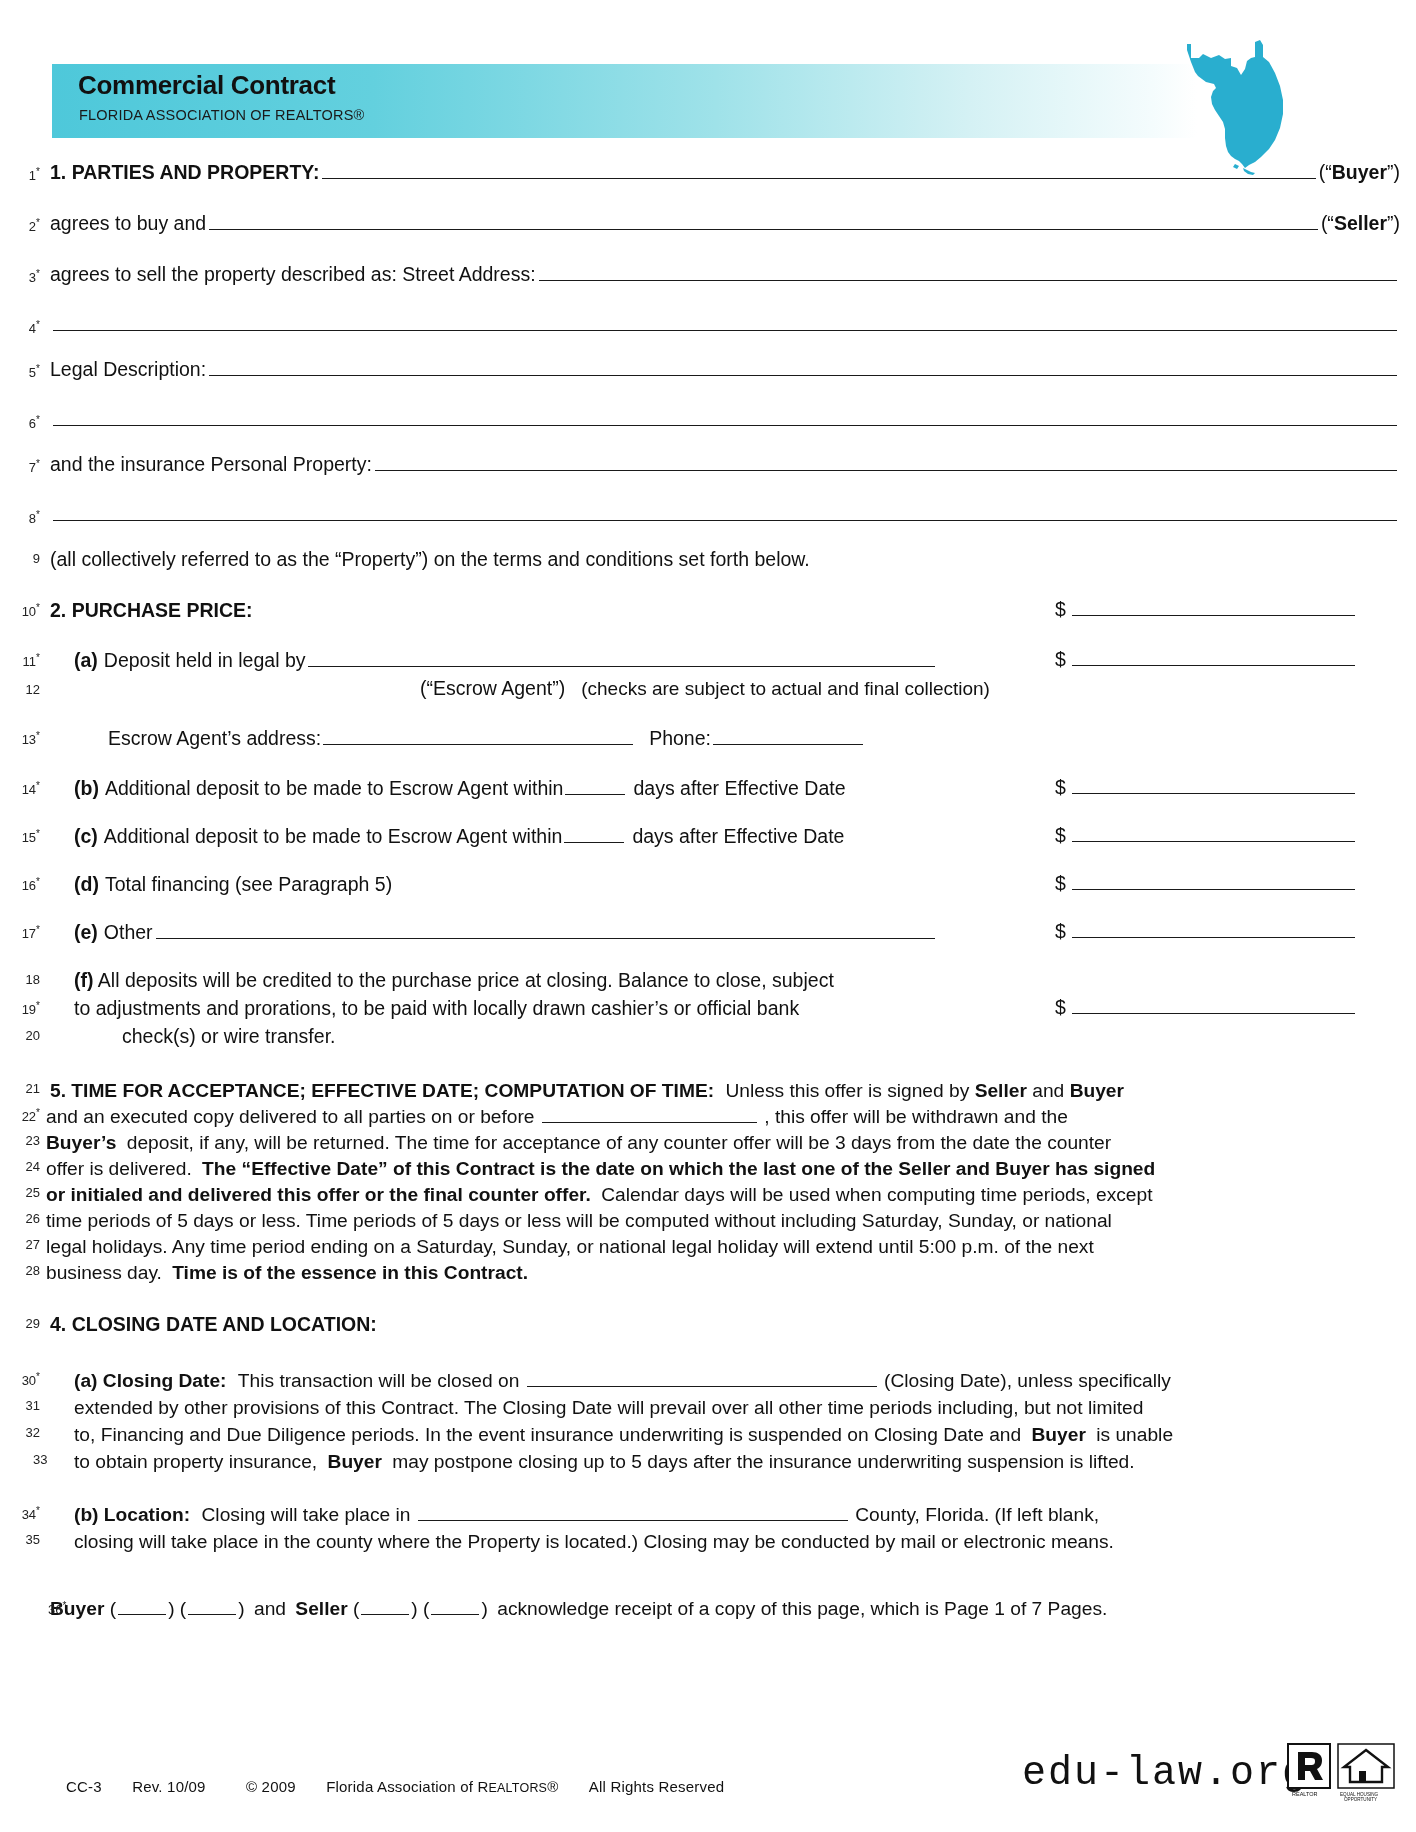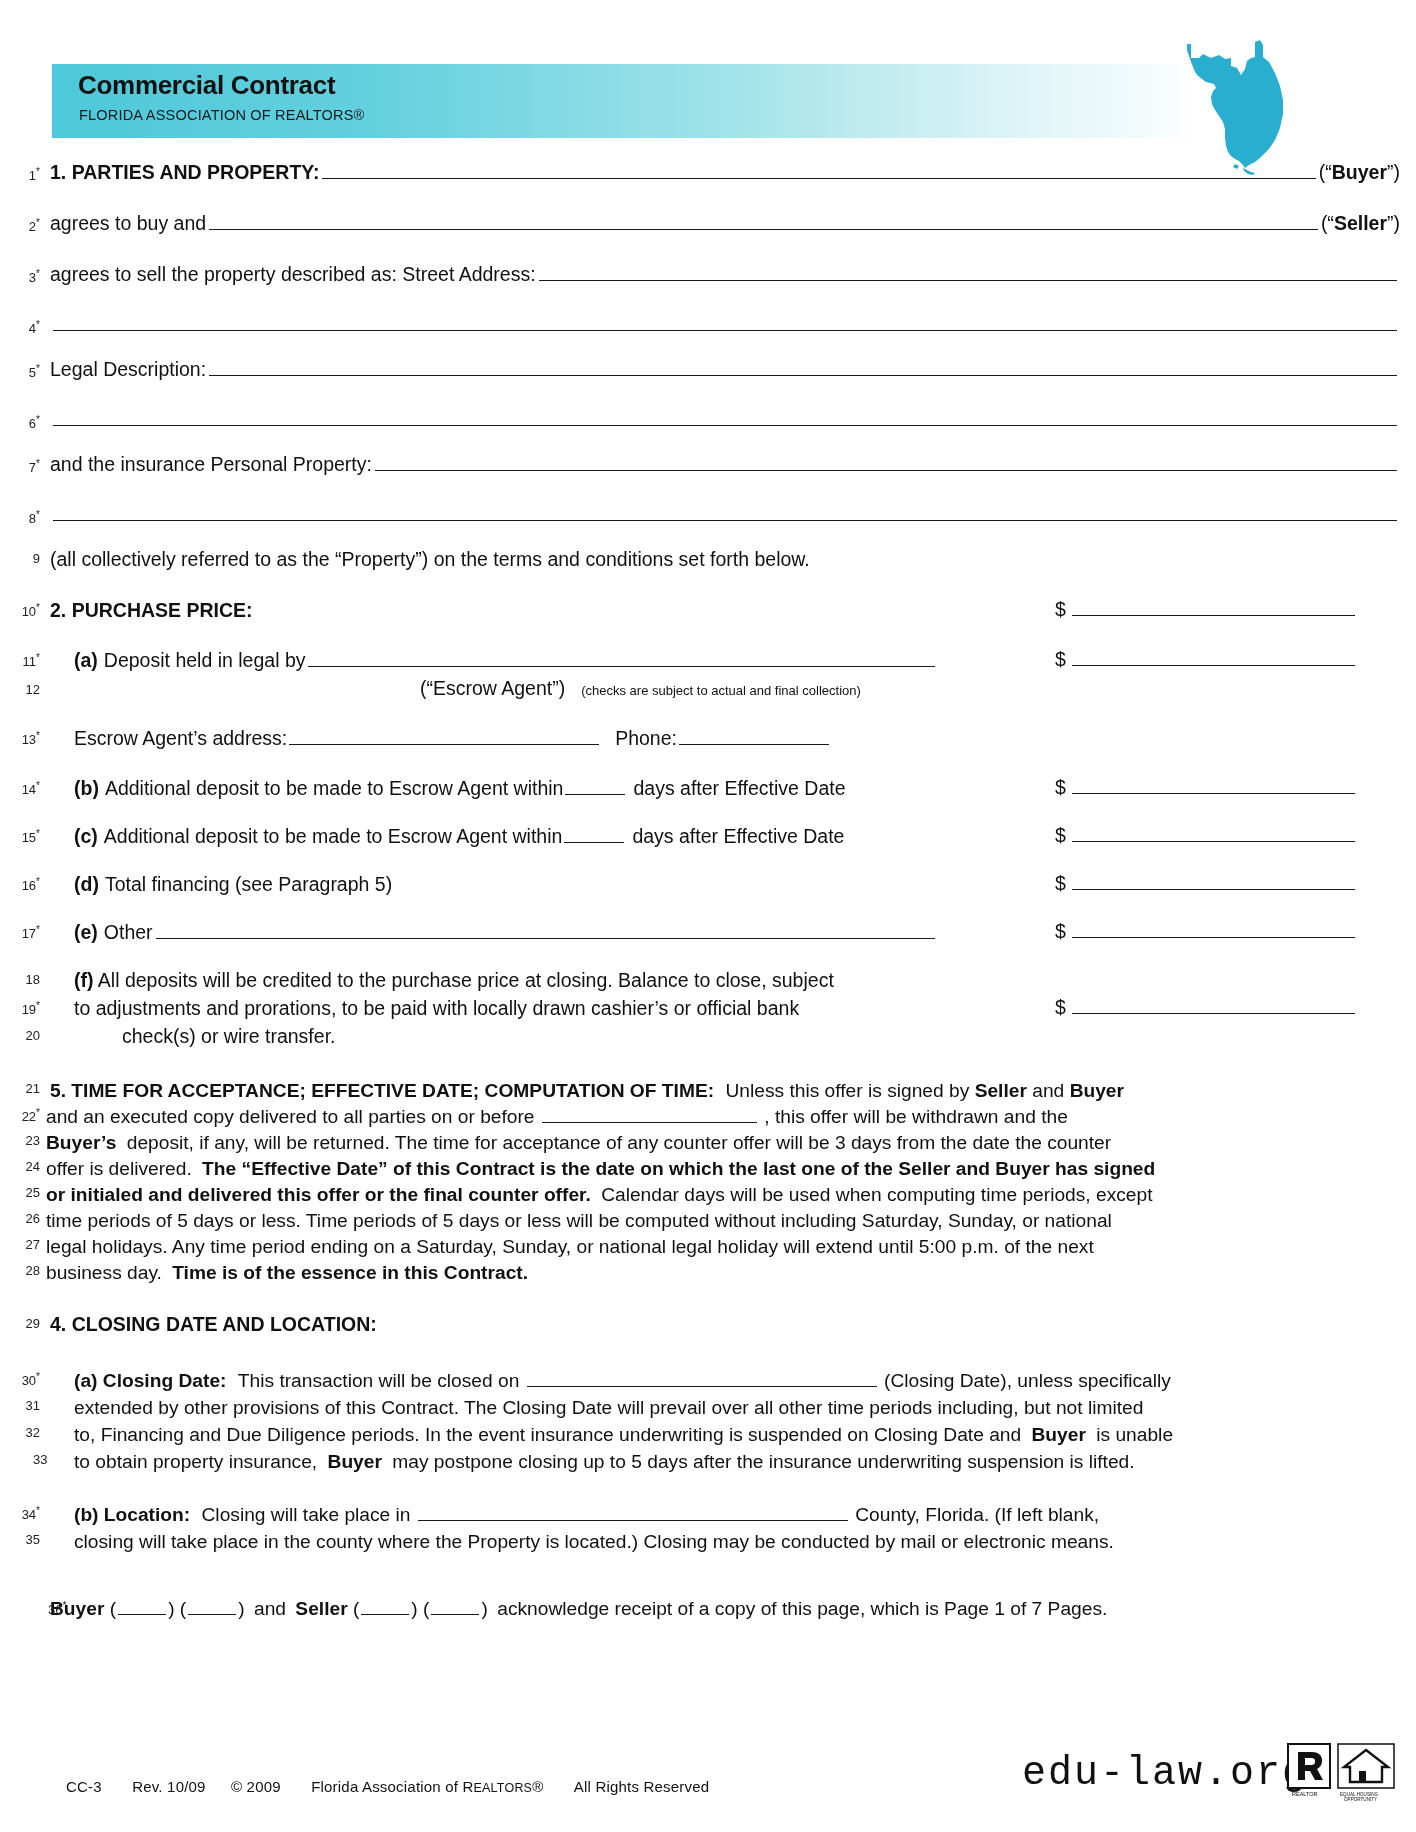--- a/index.html
+++ b/index.html
@@ -94,21 +94,21 @@
   .money .mline {
     display: inline-block;
     width: 285px;
     border-bottom: 1.6px solid #1a1a1a;
     height: 0.92em;
   }
 
   .para { font-size: 19.2px; line-height: 25.8px; }
   .para .b { font-weight: bold; }
 
-  .tiny { font-size: 13px; color: #111; }
+  .tiny { font-size: 19px; color: #111; }
 
   
   .footer { position: absolute; left: 0; bottom: 0; width: 1416px; }
   .footer-line { position: relative; height: 34px; }
   .footer-legal {
     position: absolute;
     left: 66px; top: 6px;
     font-size: 15px;
     color: #111;
     letter-spacing: 0.2px;
@@ -286,21 +286,21 @@
       <div class="content" style="width:1000px;">
         <div style="display:flex; align-items:baseline; margin-left:370px;">
           <span class="txt">(“Escrow Agent”)</span>
           <span class="tiny" style="margin-left:16px;">(checks are subject to actual and final collection)</span>
         </div>
       </div>
     </div>
 
     <div class="spacer-20"></div>
 
-    <div class="row" style="height:30px;">
+    <div class="row" style="height:30px;padding-left:34px;">
       <div class="lineno" style="top:4px;"><span>13</span><sup>*</sup></div>
       <div class="content" style="width:880px; margin-left:74px;">
         <div class="flexline txt">
           <span>Escrow Agent’s address:</span>
           <span class="blank" style="width:310px;"></span>
           <span style="margin-left:14px;">Phone:</span>
           <span class="blank" style="width:150px;"></span>
         </div>
       </div>
     </div>
@@ -596,20 +596,20 @@
         <rect x="73" y="33" width="7" height="11" fill="#111"></rect>
         <text x="54" y="58" font-family="'Liberation Sans', sans-serif" font-size="4.6" fill="#111">EQUAL HOUSING</text>
         <text x="58" y="63" font-family="'Liberation Sans', sans-serif" font-size="4.6" fill="#111">OPPORTUNITY</text>
       </g>
     </svg>
 
     <div class="footer-line" style="height:60px;">
       <div class="footer-legal">
         <span>CC-3</span>
         <span style="margin-left:26px;">Rev. 10/09</span>
-        <span style="margin-left:21px;">© 2009</span>
+        <span style="margin-left:36px;">© 2009</span>
         <span style="margin-left:26px;">Florida Association of R</span><span class="sc">EALTORS</span><span>®</span>
         <span style="margin-left:26px;">All Rights Reserved</span>
       </div>
     </div>
   </div>
 
 </div>
 
 </body></html>

